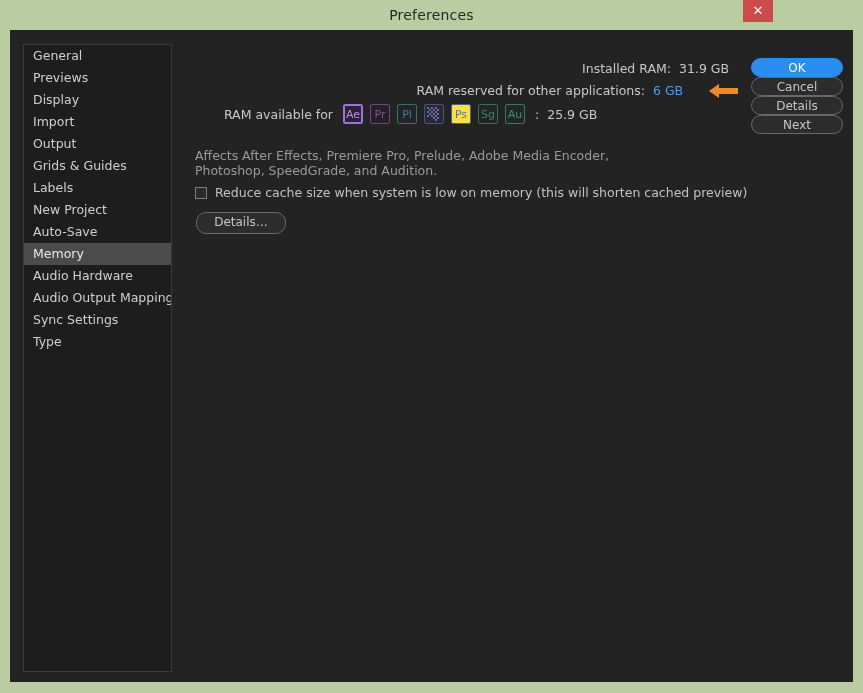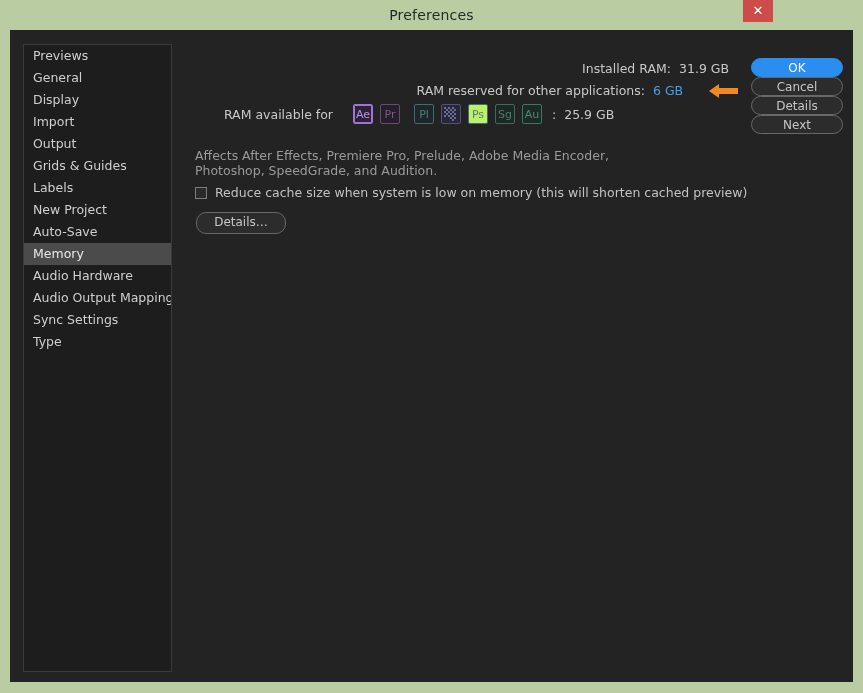--- a/index.html
+++ b/index.html
@@ -141,21 +141,21 @@
     width: 600px;
     display: flex;
     align-items: center;
     font-size: 12.5px;
     color: #c8c8c8;
     white-space: nowrap;
   }
   .apps-row .apps-label {
     width: 162px;
     text-align: right;
-    padding-right: 20px;
+    padding-right: 10px;
   }
   .app-icon {
     width: 20px;
     height: 20px;
     margin-right: 7px;
     border: 1px solid #555;
     border-radius: 2px;
     font-size: 11px;
     line-height: 19px;
     text-align: center;
@@ -260,22 +260,22 @@
 <div class="window">
 
   <div class="titlebar">
     <div class="title-text">Preferences</div>
     <div class="close-button">✕</div>
   </div>
 
   <div class="dialog">
 
     <div class="sidebar" id="sidebar">
+        <div class="side-item">General</div>
         <div class="side-item">Previews</div>
-        <div class="side-item">General</div>
         <div class="side-item">Display</div>
         <div class="side-item">Import</div>
         <div class="side-item">Output</div>
         <div class="side-item">Grids &amp; Guides</div>
         <div class="side-item">Labels</div>
         <div class="side-item">New Project</div>
         <div class="side-item">Auto-Save</div>
         <div class="side-item selected">Memory</div>
         <div class="side-item">Audio Hardware</div>
         <div class="side-item">Audio Output Mapping</div>
@@ -299,21 +299,21 @@
             </svg>
           </span>
         </div>
       </div>
 
       <div class="apps-row">
         <span class="apps-label">RAM available for</span>
         <span id="app-icons" style="display:flex;align-items:center;">
             <div class="app-icon" style="color: rgb(192, 140, 240); border-color: rgb(164, 113, 216); background: rgb(42, 35, 54); border-width: 1px; box-shadow: rgb(164, 113, 216) 0px 0px 0px 1px inset;">Ae</div>
             <div class="app-icon" style="color: rgb(123, 90, 133); border-color: rgb(107, 74, 116); background: rgb(36, 31, 42);">Pr</div>
-            <div class="app-icon" style="color: rgb(77, 125, 130); border-color: rgb(63, 108, 112); background: rgb(30, 38, 42); margin-left: 7px;">Pl</div>
+            <div class="app-icon" style="color: rgb(77, 125, 130); border-color: rgb(63, 108, 112); background: rgb(30, 38, 42);">Pl</div>
             <div class="app-icon me-icon" style="color: rgb(106, 106, 156); border-color: rgb(81, 81, 126); background: rgb(39, 39, 54);">
               <svg class="me-glyph" viewBox="0 0 7 7">
                 <rect x="0" y="0" width="1" height="1" fill="#6a6a9c"></rect>
                 <rect x="2" y="0" width="1" height="1" fill="#6a6a9c"></rect>
                 <rect x="4" y="0" width="1" height="1" fill="#6a6a9c"></rect>
                 <rect x="1" y="1" width="1" height="1" fill="#6a6a9c"></rect>
                 <rect x="3" y="1" width="1" height="1" fill="#6a6a9c"></rect>
                 <rect x="5" y="1" width="1" height="1" fill="#6a6a9c"></rect>
                 <rect x="0" y="2" width="1" height="1" fill="#6a6a9c"></rect>
                 <rect x="2" y="2" width="1" height="1" fill="#6a6a9c"></rect>
@@ -322,21 +322,21 @@
                 <rect x="3" y="3" width="1" height="1" fill="#6a6a9c"></rect>
                 <rect x="5" y="3" width="1" height="1" fill="#6a6a9c"></rect>
                 <rect x="0" y="4" width="1" height="1" fill="#6a6a9c"></rect>
                 <rect x="2" y="4" width="1" height="1" fill="#6a6a9c"></rect>
                 <rect x="4" y="4" width="1" height="1" fill="#6a6a9c"></rect>
                 <rect x="3" y="5" width="1" height="1" fill="#6a6a9c"></rect>
                 <rect x="5" y="5" width="1" height="1" fill="#6a6a9c"></rect>
                 <rect x="4" y="6" width="1" height="1" fill="#6a6a9c"></rect>
               </svg>
             </div>
-            <div class="app-icon" style="color: rgb(77, 125, 140); border-color: rgb(63, 108, 120); background: #bef264;">Ps</div>
+            <div class="app-icon" style="color: rgb(77, 125, 140); border-color: rgb(63, 108, 120); background: #fde047;">Ps</div>
             <div class="app-icon" style="color: rgb(74, 125, 110); border-color: rgb(60, 108, 96); background: rgb(30, 39, 36);">Sg</div>
             <div class="app-icon" style="color: rgb(74, 138, 114); border-color: rgb(61, 120, 99); background: rgb(30, 40, 37);">Au</div>
           </span>
         <span class="apps-sep">:</span>
         <span class="apps-total">25.9 GB</span>
       </div>
 
       <div class="desc">Affects After Effects, Premiere Pro, Prelude, Adobe Media Encoder, Photoshop, SpeedGrade, and Audition.</div>
 
       <div class="checkbox-row">

